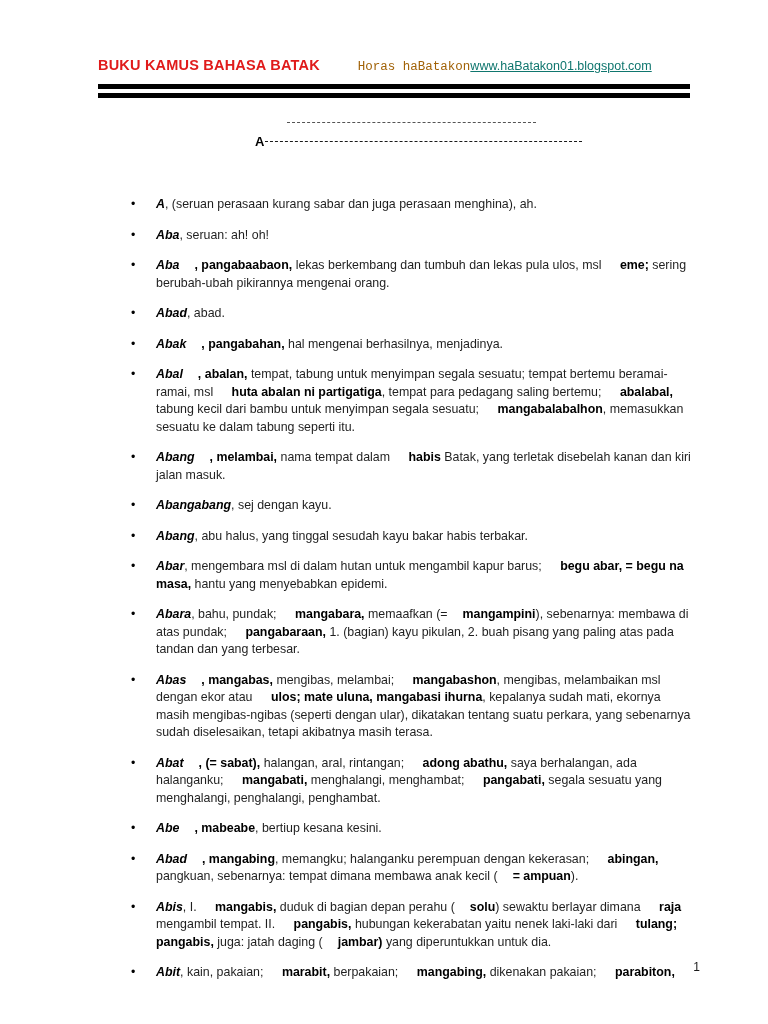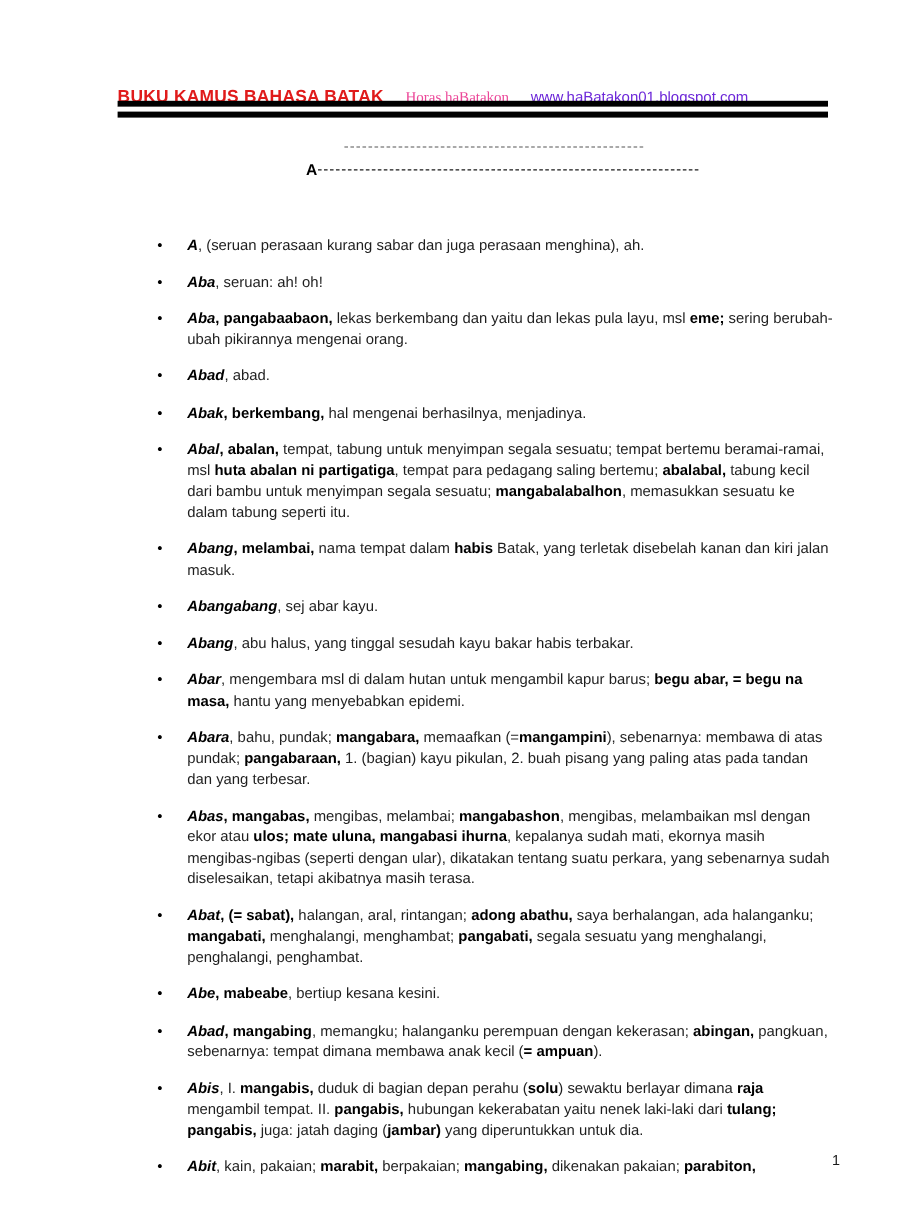--- a/index.html
+++ b/index.html
@@ -22,45 +22,45 @@
     left: 0; top: 0;
     width: 768px;
     height: 1024px;
     background: #ffffff;
   }
 
   
   .masthead {
     position: absolute;
     left: 98px;
-    top: 73px;
+    top: 57px;
     width: 594px;
   }
   .masthead-row {
     display: flex;
     align-items: baseline;
     white-space: nowrap;
   }
   .brand-title {
     color: #e01b1b;
     font-weight: bold;
     font-size: 14.5px;
     letter-spacing: 0.2px;
     font-family: "Liberation Sans", sans-serif;
   }
   .brand-tagline {
-    margin-left: 18px;
+    margin-left: 38px;
     font-size: 12.5px;
-    color: #ec4899;
-    font-family: Liberation Serif, serif;
+    color: #a16207;
+    font-family: Liberation Mono, monospace;
   }
   .brand-url {
-    margin-left: 18px;
+    margin-left: 0;
     font-size: 12.5px;
-    color: #6d28d9;
+    color: #0f766e;
     text-decoration: underline;
     font-family: "Liberation Sans", sans-serif;
   }
   .rule-stack {
     position: absolute;
     left: 98px;
     top: 84px;
     width: 592px;
   }
   .rule-bar {
@@ -128,20 +128,21 @@
     position: absolute;
     left: 131px;
     top: 0;
     font-size: 12.4px;
     line-height: 17.5px;
     color: #000000;
   }
   .entry .seg-b {
     font-weight: bold;
     color: #000000;
+    padding-left: 15px;
   }
   .entry .seg-bi {
     font-weight: bold;
     font-style: italic;
     color: #000000;
   }
   .entry .seg-n {
     font-weight: normal;
     font-style: normal;
   }
@@ -179,26 +180,26 @@
     <div class="dash-line-top"></div>
     <div class="letter-row">
       <span class="letter-label">A</span>
       <span class="dash-line-bottom"></span>
     </div>
   </div>
 
   <div class="entries" id="entries">
       <div class="entry"><span class="bullet">•</span><span class="seg-bi">A</span><span class="seg-n">, (seruan perasaan kurang sabar dan juga perasaan menghina), ah.</span></div>
       <div class="entry"><span class="bullet">•</span><span class="seg-bi">Aba</span><span class="seg-n">, seruan: ah! oh!</span></div>
-      <div class="entry"><span class="bullet">•</span><span class="seg-bi">Aba</span><span class="seg-b">, pangabaabaon,</span><span class="seg-n"> lekas berkembang dan yaitu dan lekas pula layu, msl </span><span class="seg-b">eme;</span><span class="seg-n"> sering berubah-ubah pikirannya mengenai orang.</span></div>
+      <div class="entry"><span class="bullet">•</span><span class="seg-bi">Aba</span><span class="seg-b">, pangabaabaon,</span><span class="seg-n"> lekas berkembang dan tumbuh dan lekas pula ulos, msl </span><span class="seg-b">eme;</span><span class="seg-n"> sering berubah-ubah pikirannya mengenai orang.</span></div>
       <div class="entry"><span class="bullet">•</span><span class="seg-bi">Abad</span><span class="seg-n">, abad.</span></div>
-      <div class="entry"><span class="bullet">•</span><span class="seg-bi">Abak</span><span class="seg-b">, berkembang,</span><span class="seg-n"> hal mengenai berhasilnya, menjadinya.</span></div>
+      <div class="entry"><span class="bullet">•</span><span class="seg-bi">Abak</span><span class="seg-b">, pangabahan,</span><span class="seg-n"> hal mengenai berhasilnya, menjadinya.</span></div>
       <div class="entry"><span class="bullet">•</span><span class="seg-bi">Abal</span><span class="seg-b">, abalan,</span><span class="seg-n"> tempat, tabung untuk menyimpan segala sesuatu; tempat bertemu beramai-ramai, msl </span><span class="seg-b">huta abalan ni partigatiga</span><span class="seg-n">, tempat para pedagang saling bertemu; </span><span class="seg-b">abalabal,</span><span class="seg-n"> tabung kecil dari bambu untuk menyimpan segala sesuatu; </span><span class="seg-b">mangabalabalhon</span><span class="seg-n">, memasukkan sesuatu ke dalam tabung seperti itu.</span></div>
       <div class="entry"><span class="bullet">•</span><span class="seg-bi">Abang</span><span class="seg-b">, melambai,</span><span class="seg-n"> nama tempat dalam </span><span class="seg-b">habis</span><span class="seg-n"> Batak, yang terletak disebelah kanan dan kiri jalan masuk.</span></div>
-      <div class="entry"><span class="bullet">•</span><span class="seg-bi">Abangabang</span><span class="seg-n">, sej abar kayu.</span></div>
+      <div class="entry"><span class="bullet">•</span><span class="seg-bi">Abangabang</span><span class="seg-n">, sej dengan kayu.</span></div>
       <div class="entry"><span class="bullet">•</span><span class="seg-bi">Abang</span><span class="seg-n">, abu halus, yang tinggal sesudah kayu bakar habis terbakar.</span></div>
       <div class="entry"><span class="bullet">•</span><span class="seg-bi">Abar</span><span class="seg-n">, mengembara msl di dalam hutan untuk mengambil kapur barus; </span><span class="seg-b">begu abar, = begu na masa,</span><span class="seg-n"> hantu yang menyebabkan epidemi.</span></div>
       <div class="entry"><span class="bullet">•</span><span class="seg-bi">Abara</span><span class="seg-n">, bahu, pundak; </span><span class="seg-b">mangabara,</span><span class="seg-n"> memaafkan (=</span><span class="seg-b">mangampini</span><span class="seg-n">), sebenarnya: membawa di atas pundak; </span><span class="seg-b">pangabaraan,</span><span class="seg-n"> 1. (bagian) kayu pikulan, 2. buah pisang yang paling atas pada tandan dan yang terbesar.</span></div>
       <div class="entry"><span class="bullet">•</span><span class="seg-bi">Abas</span><span class="seg-b">, mangabas,</span><span class="seg-n"> mengibas, melambai; </span><span class="seg-b">mangabashon</span><span class="seg-n">, mengibas, melambaikan msl dengan ekor atau </span><span class="seg-b">ulos; mate uluna, mangabasi ihurna</span><span class="seg-n">, kepalanya sudah mati, ekornya masih mengibas-ngibas (seperti dengan ular), dikatakan tentang suatu perkara, yang sebenarnya sudah diselesaikan, tetapi akibatnya masih terasa.</span></div>
       <div class="entry"><span class="bullet">•</span><span class="seg-bi">Abat</span><span class="seg-b">, (= sabat),</span><span class="seg-n"> halangan, aral, rintangan; </span><span class="seg-b">adong abathu,</span><span class="seg-n"> saya berhalangan, ada halanganku; </span><span class="seg-b">mangabati,</span><span class="seg-n"> menghalangi, menghambat; </span><span class="seg-b">pangabati,</span><span class="seg-n"> segala sesuatu yang menghalangi, penghalangi, penghambat.</span></div>
       <div class="entry"><span class="bullet">•</span><span class="seg-bi">Abe</span><span class="seg-b">, mabeabe</span><span class="seg-n">, bertiup kesana kesini.</span></div>
       <div class="entry"><span class="bullet">•</span><span class="seg-bi">Abad</span><span class="seg-b">, mangabing</span><span class="seg-n">, memangku; halanganku perempuan dengan kekerasan; </span><span class="seg-b">abingan,</span><span class="seg-n"> pangkuan, sebenarnya: tempat dimana membawa anak kecil (</span><span class="seg-b">= ampuan</span><span class="seg-n">).</span></div>
       <div class="entry"><span class="bullet">•</span><span class="seg-bi">Abis</span><span class="seg-n">, I. </span><span class="seg-b">mangabis,</span><span class="seg-n"> duduk di bagian depan perahu (</span><span class="seg-b">solu</span><span class="seg-n">) sewaktu berlayar dimana </span><span class="seg-b">raja</span><span class="seg-n"> mengambil tempat. II. </span><span class="seg-b">pangabis,</span><span class="seg-n"> hubungan kekerabatan yaitu nenek laki-laki dari </span><span class="seg-b">tulang; pangabis,</span><span class="seg-n"> juga: jatah daging (</span><span class="seg-b">jambar)</span><span class="seg-n"> yang diperuntukkan untuk dia.</span></div>
       <div class="entry"><span class="bullet">•</span><span class="seg-bi">Abit</span><span class="seg-n">, kain, pakaian; </span><span class="seg-b">marabit,</span><span class="seg-n"> berpakaian; </span><span class="seg-b">mangabing,</span><span class="seg-n"> dikenakan pakaian; </span><span class="seg-b">parabiton,</span></div>
     </div>

